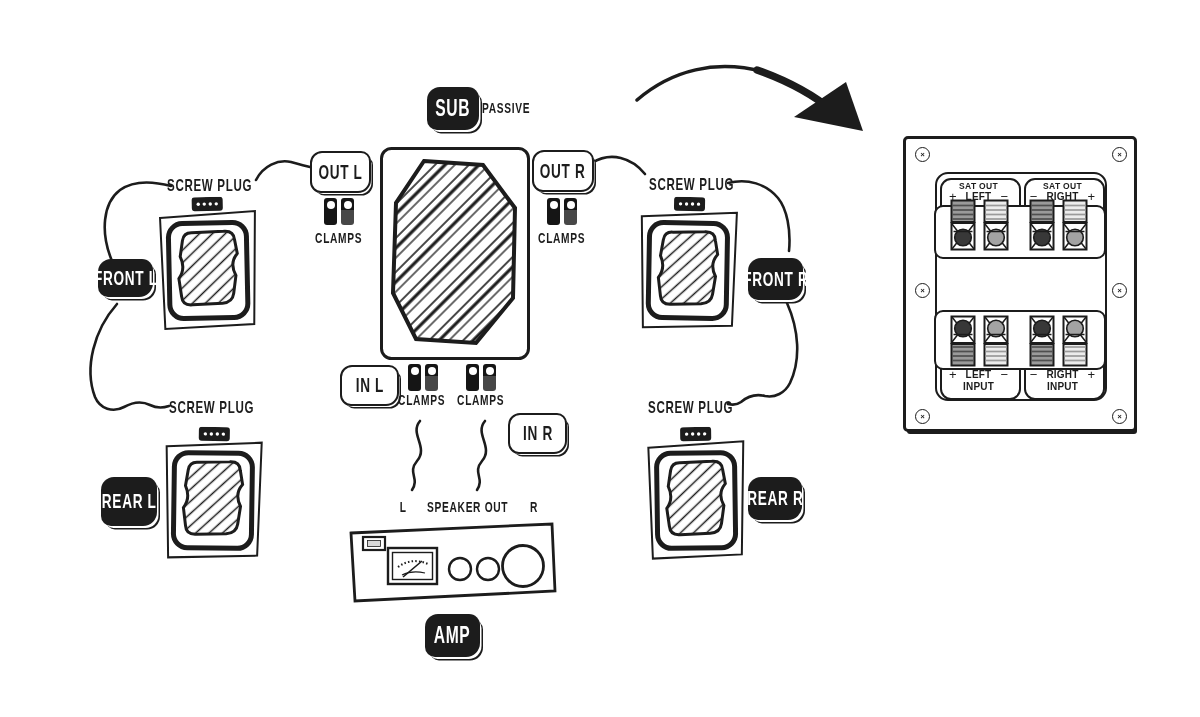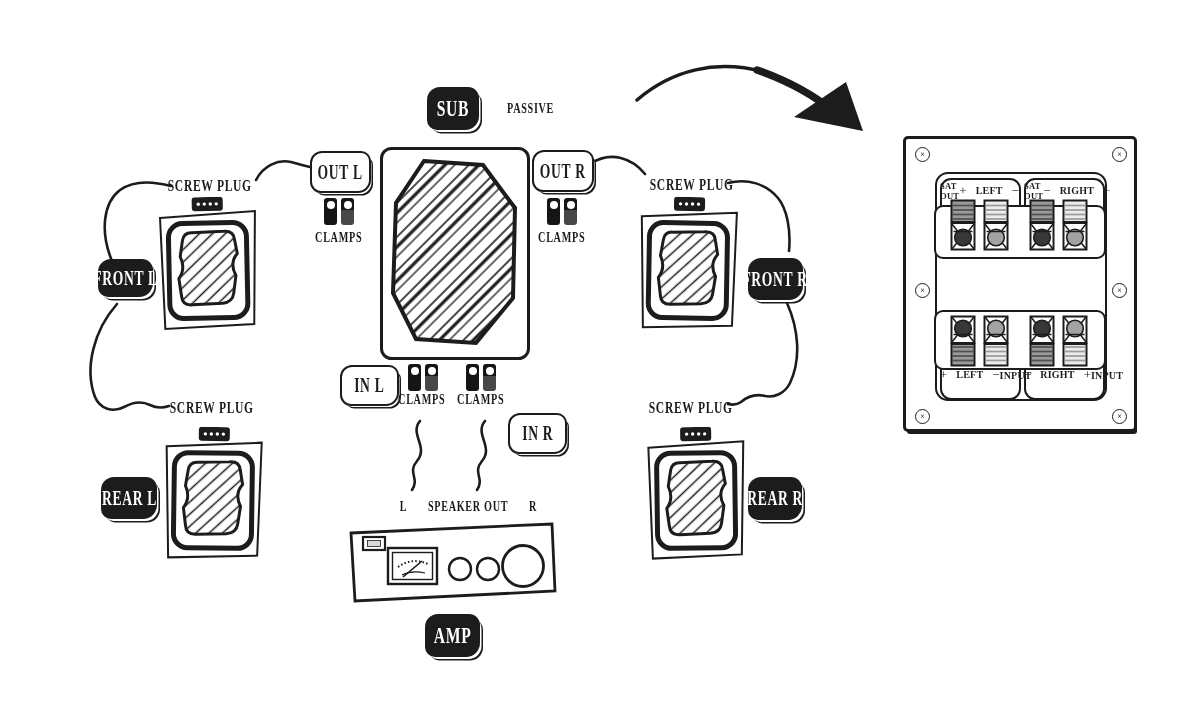--- a/index.html
+++ b/index.html
@@ -1,17 +1,17 @@
 <!DOCTYPE html>
 <html><head>
 <meta charset="utf-8">
 <style>
   html,body{margin:0;padding:0;background:#fff;}
   .canvas{position:relative;width:1200px;height:717px;background:#fff;overflow:hidden;
-          font-family:Liberation Serif, serif;color:#1c1c1c;}
+          font-family:Liberation Sans, sans-serif;color:#1c1c1c;}
   .abs{position:absolute;}
   svg{display:block;}
   
   .hand{display:inline-block;transform:scaleX(0.68);transform-origin:center;
         letter-spacing:1px;font-weight:700;white-space:nowrap;color:#1c1c1c;}
   .hand.left{transform-origin:left center;}
   .t23{font-size:23px;} .t20{font-size:20px;} .t17{font-size:17px;} .t15{font-size:15px;}
   
   .badge{position:absolute;display:flex;align-items:center;justify-content:center;}
   .badge.dark{background:#1c1c1c;color:#fff;border-radius:13px 11px 14px 10px;
@@ -30,21 +30,21 @@
   .panel{position:absolute;left:903px;top:136px;width:228px;height:290px;background:#fff;
          border:3.2px solid #1c1c1c;border-radius:5px;
          box-shadow:2px 4px 0 -2px #1c1c1c;}
   .screw{position:absolute;width:13px;height:13px;border:1.7px solid #1c1c1c;border-radius:50%;
          display:flex;align-items:center;justify-content:center;font-size:7.5px;font-weight:700;
          color:#1c1c1c;line-height:1;}
   .panel-inner{position:absolute;left:29px;top:33px;width:168px;height:225px;
          border:2.6px solid #1c1c1c;border-radius:13px;}
   .tab{position:absolute;width:77px;border:2.6px solid #1c1c1c;border-radius:11px;background:#fff;}
   .band{position:absolute;left:-2.6px;width:168px;border:2.6px solid #1c1c1c;border-radius:9px;background:#fff;}
-  .tablabel{position:absolute;width:77px;display:flex;flex-direction:row;align-items:center;
+  .tablabel{position:absolute;width:77px;display:flex;flex-direction:column;align-items:center;
             z-index:3;font-weight:700;}
   .ttl{font-size:8.5px;letter-spacing:0.3px;line-height:10px;}
   .row-signs{display:flex;align-items:center;gap:9px;line-height:12px;}
   .word{font-size:10px;letter-spacing:0.2px;font-weight:700;}
   .sign{font-size:13px;font-weight:400;}
   .term{position:absolute;width:26px;height:52px;z-index:2;
         --sb:#ececec;--sl:#9a9a9a;--cc:#a3a3a3;}
   .term.dark{--sb:#9a9a9a;--sl:#4f4f4f;--cc:#383838;}
   .term.flip{transform:scaleY(-1);}
 </style>
@@ -110,21 +110,21 @@
   </svg>
 
   <svg class="abs" style="left:379px;top:146px;" width="152" height="215" viewBox="0 0 152 215">
     <rect x="2.5" y="2.5" width="147" height="210" rx="10" fill="#fff" stroke="#1c1c1c" stroke-width="3"></rect>
     <path d="M45,15 L104,19 L136,62 L134,152 L97,197 L37,193 L14,147 L17,57 Z" fill="url(#hatchB)" stroke="#1c1c1c" stroke-width="4"></path>
   </svg>
 
   <div class="badge dark" style="left:427px;top:87px;width:52px;height:43px;">
     <span class="hand t23">SUB</span>
   </div>
-  <div class="abs" style="left:507px;top:99px;">
+  <div class="abs" style="left:460px;top:99px;padding-left:22px;">
     <span class="hand left t15">PASSIVE</span>
   </div>
 
   <div class="badge outline" style="left:310px;top:151px;width:57px;height:38px;">
     <span class="hand t20">OUT L</span>
   </div>
   <div class="badge outline" style="left:532px;top:150px;width:58px;height:38px;">
     <span class="hand t20">OUT R</span>
   </div>
   <div class="badge outline" style="left:340px;top:365px;width:55px;height:37px;">
@@ -188,21 +188,21 @@
   <svg class="abs" style="left:641px;top:427px;transform:rotate(-0.8deg);" width="112" height="134">
       <use href="#spk-art"></use>
     </svg>
 
   <div class="badge dark" style="left:98px;top:259px;width:55px;height:38px;">
     <span class="hand t20">FRONT L</span>
     </div>
   <div class="badge dark" style="left:748px;top:258px;width:55px;height:42px;justify-content:center;">
     <span class="hand t20">FRONT R</span>
     </div>
-  <div class="badge dark" style="left:101px;top:477px;width:56px;height:42px;">
+  <div class="badge dark" style="left:101px;top:477px;width:56px;height:49px;">
     <span class="hand t20">REAR L</span>
     </div>
   <div class="badge dark" style="left:748px;top:477px;width:54px;height:43px;">
     <span class="hand t20">REAR R</span>
     </div>
 
   <div class="abs" style="left:398px;top:498px;width:112px;display:flex;justify-content:space-between;align-items:center;">
     <span class="hand t15">L</span>
     <span class="hand t15">SPEAKER OUT</span>
     <span class="hand t15">R</span>

